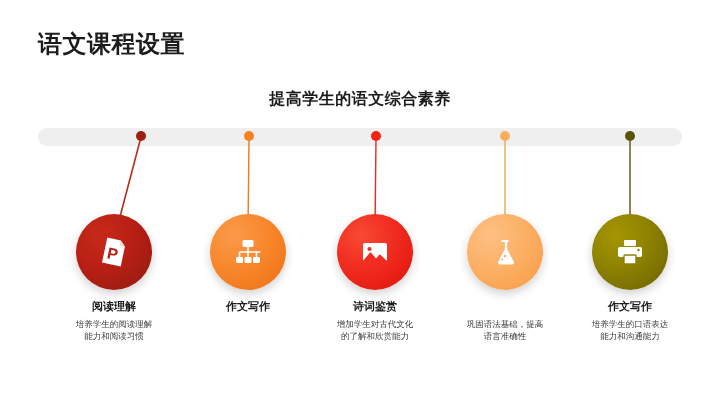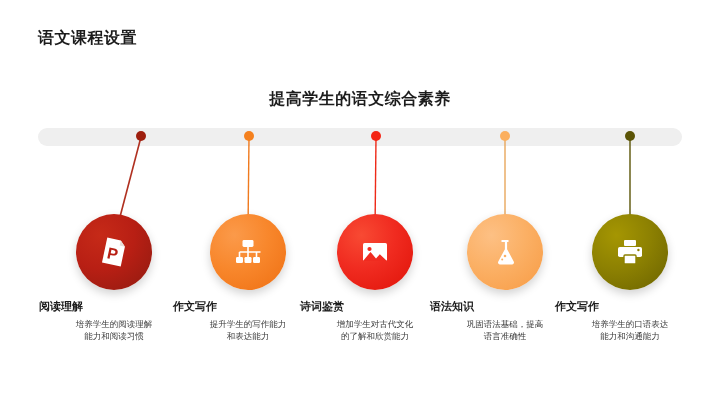--- a/index.html
+++ b/index.html
@@ -18,21 +18,21 @@
     position: absolute;
     left: 0; top: 0;
     width: 720px;
     height: 404px;
     background: #ffffff;
   }
   #title {
     position: absolute;
     left: 38px;
     top: 28px;
-    font-size: 16px;
+    font-size: 24px;
     font-weight: bold;
     color: #1c1c1c;
     letter-spacing: 0.5px;
     white-space: nowrap;
   }
   #subtitle {
     position: absolute;
     left: 0;
     top: 89px;
     width: 720px;
@@ -74,21 +74,21 @@
     box-shadow: 0 4px 10px rgba(0,0,0,0.18);
     display: flex;
     align-items: center;
     justify-content: center;
   }
   .bubble svg { display: block; }
   .label {
     position: absolute;
     top: 299px;
     width: 150px;
-    text-align: left;
+    text-align: center;
     font-size: 11px;
     font-weight: bold;
     color: #1c1c1c;
   }
   .desc {
     position: absolute;
     top: 318px;
     width: 132px;
     text-align: center;
     font-size: 8.5px;
@@ -146,24 +146,20 @@
           <rect x="10.5" y="4" width="11" height="7" rx="1.4" fill="#ffffff"></rect>
           <rect x="4" y="21" width="7" height="6" rx="1.2" fill="#ffffff"></rect>
           <rect x="12.5" y="21" width="7" height="6" rx="1.2" fill="#ffffff"></rect>
           <rect x="21" y="21" width="7" height="6" rx="1.2" fill="#ffffff"></rect>
           <path d="M16 11 v5 M7.5 16 h21 M7.5 16 v5 M16 16 v5 M24.5 16 v5" stroke="#ffffff" stroke-width="1.6" fill="none"></path>
         </svg>
       </span>
     </div>
   </div>
   <div class="label" style="left:173px;">作文写作</div>
-  <div class="desc" style="left:182px;">
-    <div>提升学生的写作能力</div>
-    <div>和表达能力</div>
-  </div>
 
   <div class="node" style="left:337px;">
     <div class="bubble" style="background:radial-gradient(circle at 32% 28%, #f84a33 0%, #f02b20 45%, #df1208 100%);">
       <span>
         <svg width="32" height="32" viewBox="0 0 32 32">
           <rect x="4" y="7" width="24" height="18" rx="1.6" fill="#ffffff"></rect>
           <circle cx="10.5" cy="13" r="2.1" fill="#f02b20"></circle>
           <path d="M4 25 l7.5 -9 l5.5 6.4 l3.8 -4.2 L28 25 z" fill="#f02b20"></path>
         </svg>
       </span>
@@ -179,21 +175,20 @@
     <div class="bubble" style="background:radial-gradient(circle at 32% 28%, #fdc084 0%, #fbb065 45%, #f79b44 100%);">
       <span>
         <svg width="32" height="32" viewBox="0 0 32 32">
           <path d="M12.5 4 h7 v2 h-1.4 v7.2 l6.6 12.2 a2 2 0 0 1 -1.8 3 H11.1 a2 2 0 0 1 -1.8 -3 l6.6 -12.2 V6 H12.5 z" fill="#ffffff"></path>
           <circle cx="16" cy="20" r="1.3" fill="#fbb065"></circle>
           <circle cx="13.2" cy="23.6" r="1" fill="#fbb065"></circle>
         </svg>
       </span>
     </div>
   </div>
-  <div class="label" style="left:430px;">语法知识</div>
   <div class="desc" style="left:439px;">
     <div>巩固语法基础，提高</div>
     <div>语言准确性</div>
   </div>
 
   <div class="node" style="left:592px;">
     <div class="bubble" style="background:radial-gradient(circle at 32% 28%, #a59602 0%, #8d8102 45%, #6a6200 100%);">
       <span>
         <svg width="32" height="32" viewBox="0 0 32 32">
           <rect x="10" y="4" width="12" height="6" rx="1" fill="#ffffff"></rect>

